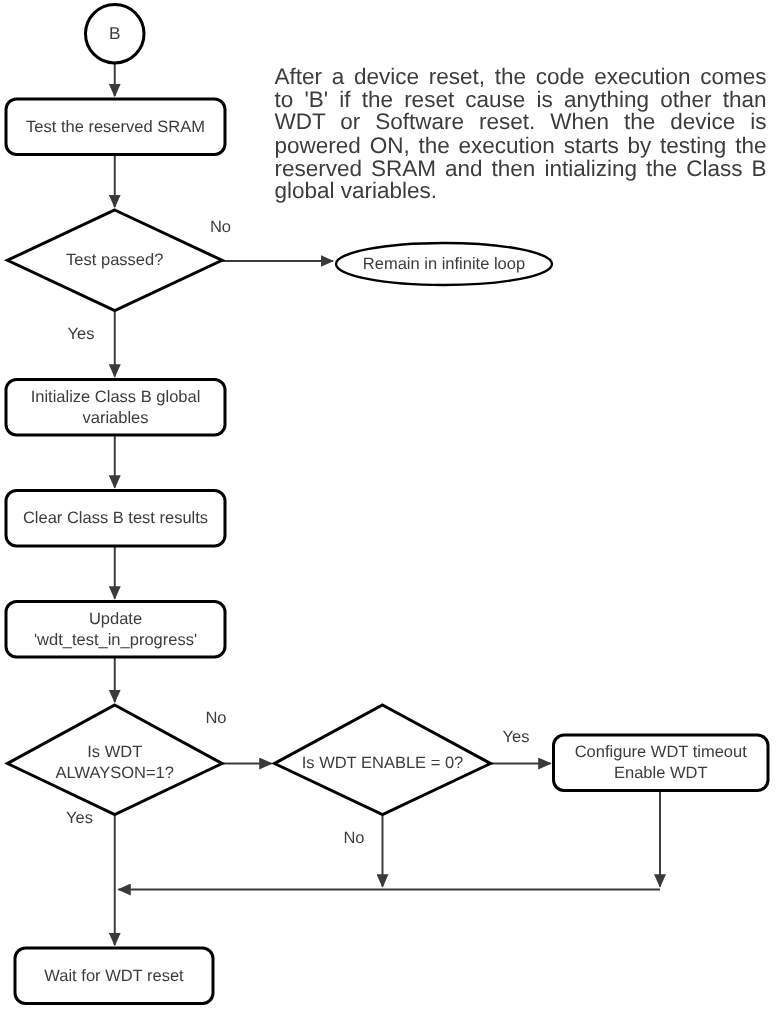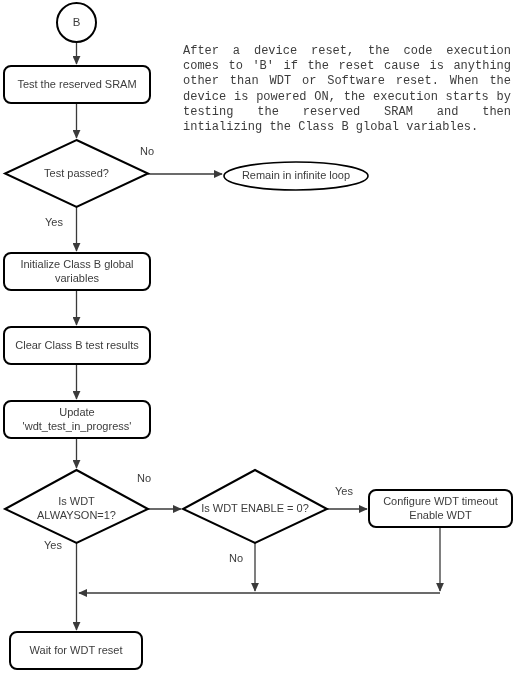--- a/index.html
+++ b/index.html
@@ -56,22 +56,22 @@
     font-size: 11px;
     fill: #3c3c3c;
     text-anchor: middle;
     dominant-baseline: middle;
   }
   .note-box {
     position: absolute;
     left: 183px;
     top: 44px;
     width: 328px;
-    font-family: Liberation Mono, monospace;
-    font-size: 12px;
+    font-family: Liberation Sans, sans-serif;
+    font-size: 15px;
     line-height: 15.2px;
     color: #3c3c3c;
     text-align: justify;
     text-justify: inter-word;
     white-space: normal;
   }
 </style>
 </head>
 <body>
 

